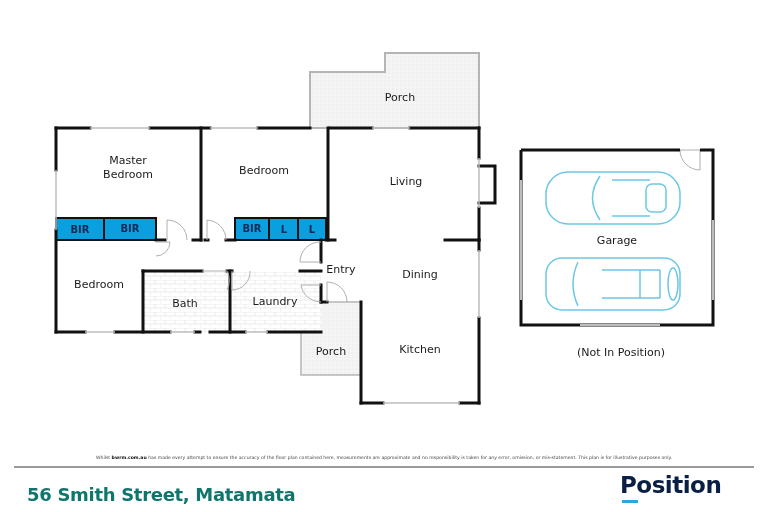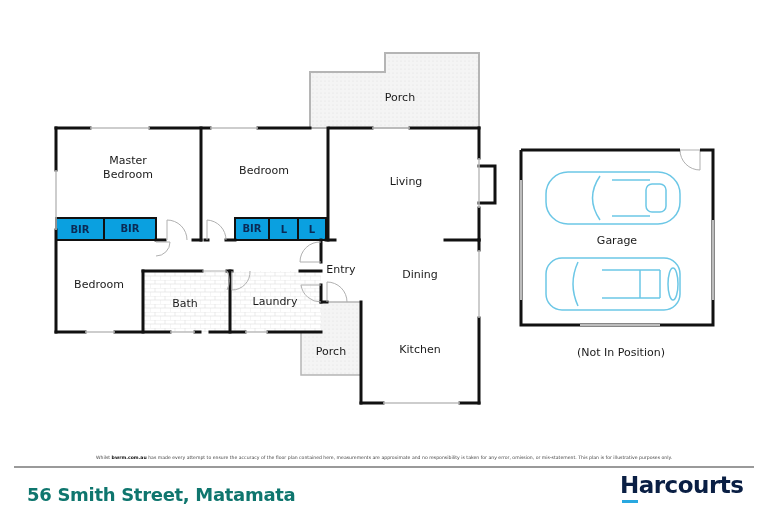--- a/index.html
+++ b/index.html
@@ -140,14 +140,14 @@
   <text class="bir" x="80" y="233">BIR</text>
   <text class="bir" x="130" y="232">BIR</text>
   <text class="bir" x="252" y="232">BIR</text>
   <text class="bir" x="284" y="233">L</text>
   <text class="bir" x="312" y="233">L</text>
 </svg>
 
 <div class="disclaimer"><span>Whilst </span><b>bwrm.com.au</b><span> has made every attempt to ensure the accuracy of the floor plan contained here, measurements are approximate and no responsibility is taken for any error, omission, or mis-statement. This plan is for illustrative purposes only.</span></div>
 <div class="rule"></div>
 <div class="address">56 Smith Street, Matamata</div>
-<div class="brand">Harcourts</div>
+<div class="brand">Position</div>
 <div class="brand-bar"></div>
 
 </body></html>

